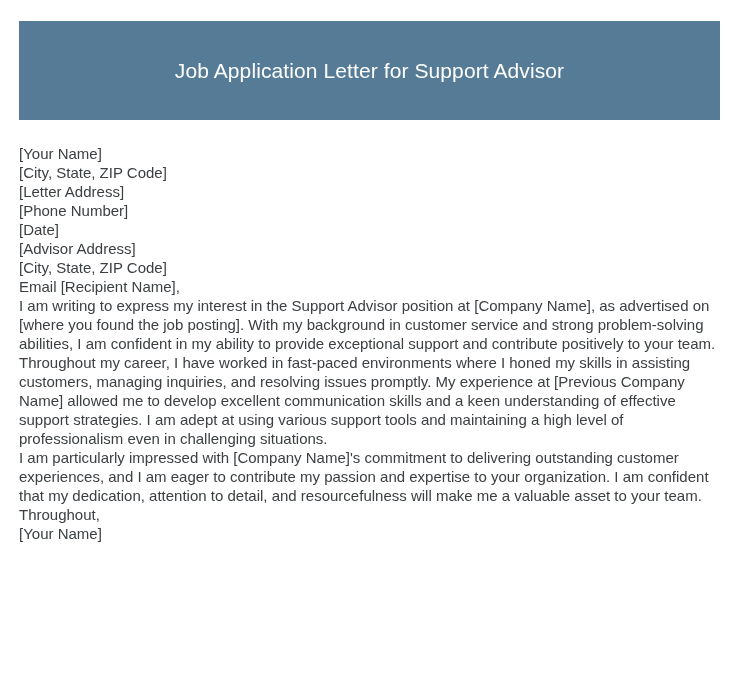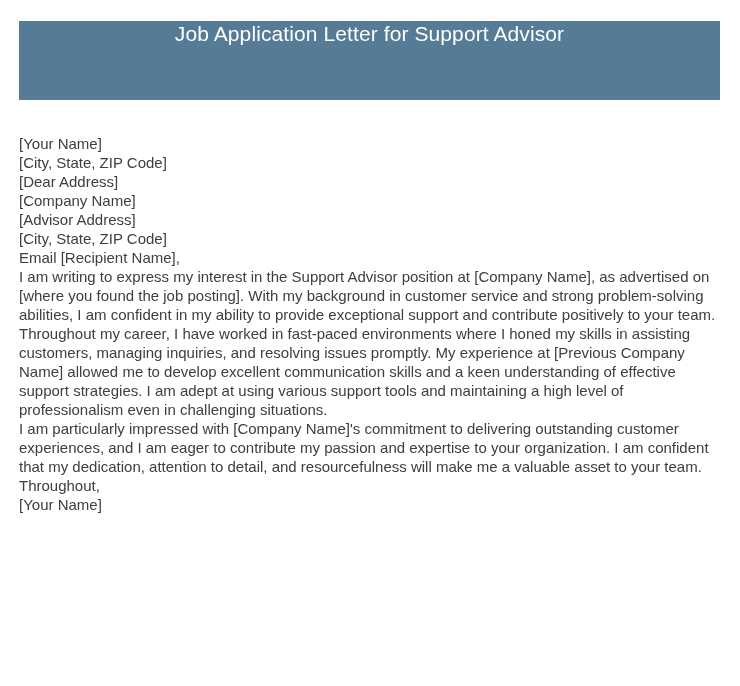--- a/index.html
+++ b/index.html
@@ -17,41 +17,41 @@
     position: relative;
     width: 740px;
     height: 686px;
     background: #ffffff;
   }
   .header-banner {
     position: absolute;
     left: 19px;
     top: 21px;
     width: 701px;
-    height: 79px;
+    height: 99px;
     background: #557b96;
     display: flex;
-    align-items: flex-start;
+    align-items: center;
     justify-content: center;
     box-sizing: border-box;
   }
   .header-title {
     color: #ffffff;
     font-family: "Liberation Sans", sans-serif;
     font-size: 21px;
     font-weight: 400;
     letter-spacing: 0.1px;
     text-align: center;
     line-height: 1.2;
     white-space: nowrap;
   }
   .letter-body {
     position: absolute;
     left: 19px;
-    top: 134px;
+    top: 144px;
     width: 703px;
     color: #3c4043;
     font-family: "Liberation Sans", sans-serif;
     font-size: 15px;
     line-height: 19px;
     text-align: left;
   }
   .letter-line {
     margin: 0;
     padding: 0;
@@ -64,22 +64,23 @@
 
 <div class="page">
 
   <div class="header-banner">
     <div class="header-title">Job Application Letter for Support Advisor</div>
   </div>
 
   <div class="letter-body">
     <p class="letter-line">[Your Name]</p>
     <p class="letter-line">[City, State, ZIP Code]</p>
-    <p class="letter-line">[Dear Address]</p>
-    <p class="letter-line">[Company Name]</p>
+    <p class="letter-line">[Letter Address]</p>
+    <p class="letter-line">[Phone Number]</p>
+    <p class="letter-line">[Date]</p>
     <p class="letter-line">[Advisor Address]</p>
     <p class="letter-line">[City, State, ZIP Code]</p>
     <p class="letter-line">Email [Recipient Name],</p>
     <p class="letter-line">I am writing to express my interest in the Support Advisor position at [Company Name], as advertised on [where you found the job posting]. With my background in customer service and strong problem-solving abilities, I am confident in my ability to provide exceptional support and contribute positively to your team.</p>
     <p class="letter-line">Throughout my career, I have worked in fast-paced environments where I honed my skills in assisting customers, managing inquiries, and resolving issues promptly. My experience at [Previous Company Name] allowed me to develop excellent communication skills and a keen understanding of effective support strategies. I am adept at using various support tools and maintaining a high level of professionalism even in challenging situations.</p>
     <p class="letter-line">I am particularly impressed with [Company Name]'s commitment to delivering outstanding customer experiences, and I am eager to contribute my passion and expertise to your organization. I am confident that my dedication, attention to detail, and resourcefulness will make me a valuable asset to your team.</p>
     <p class="letter-line">Throughout,</p>
     <p class="letter-line">[Your Name]</p>
   </div>
 

